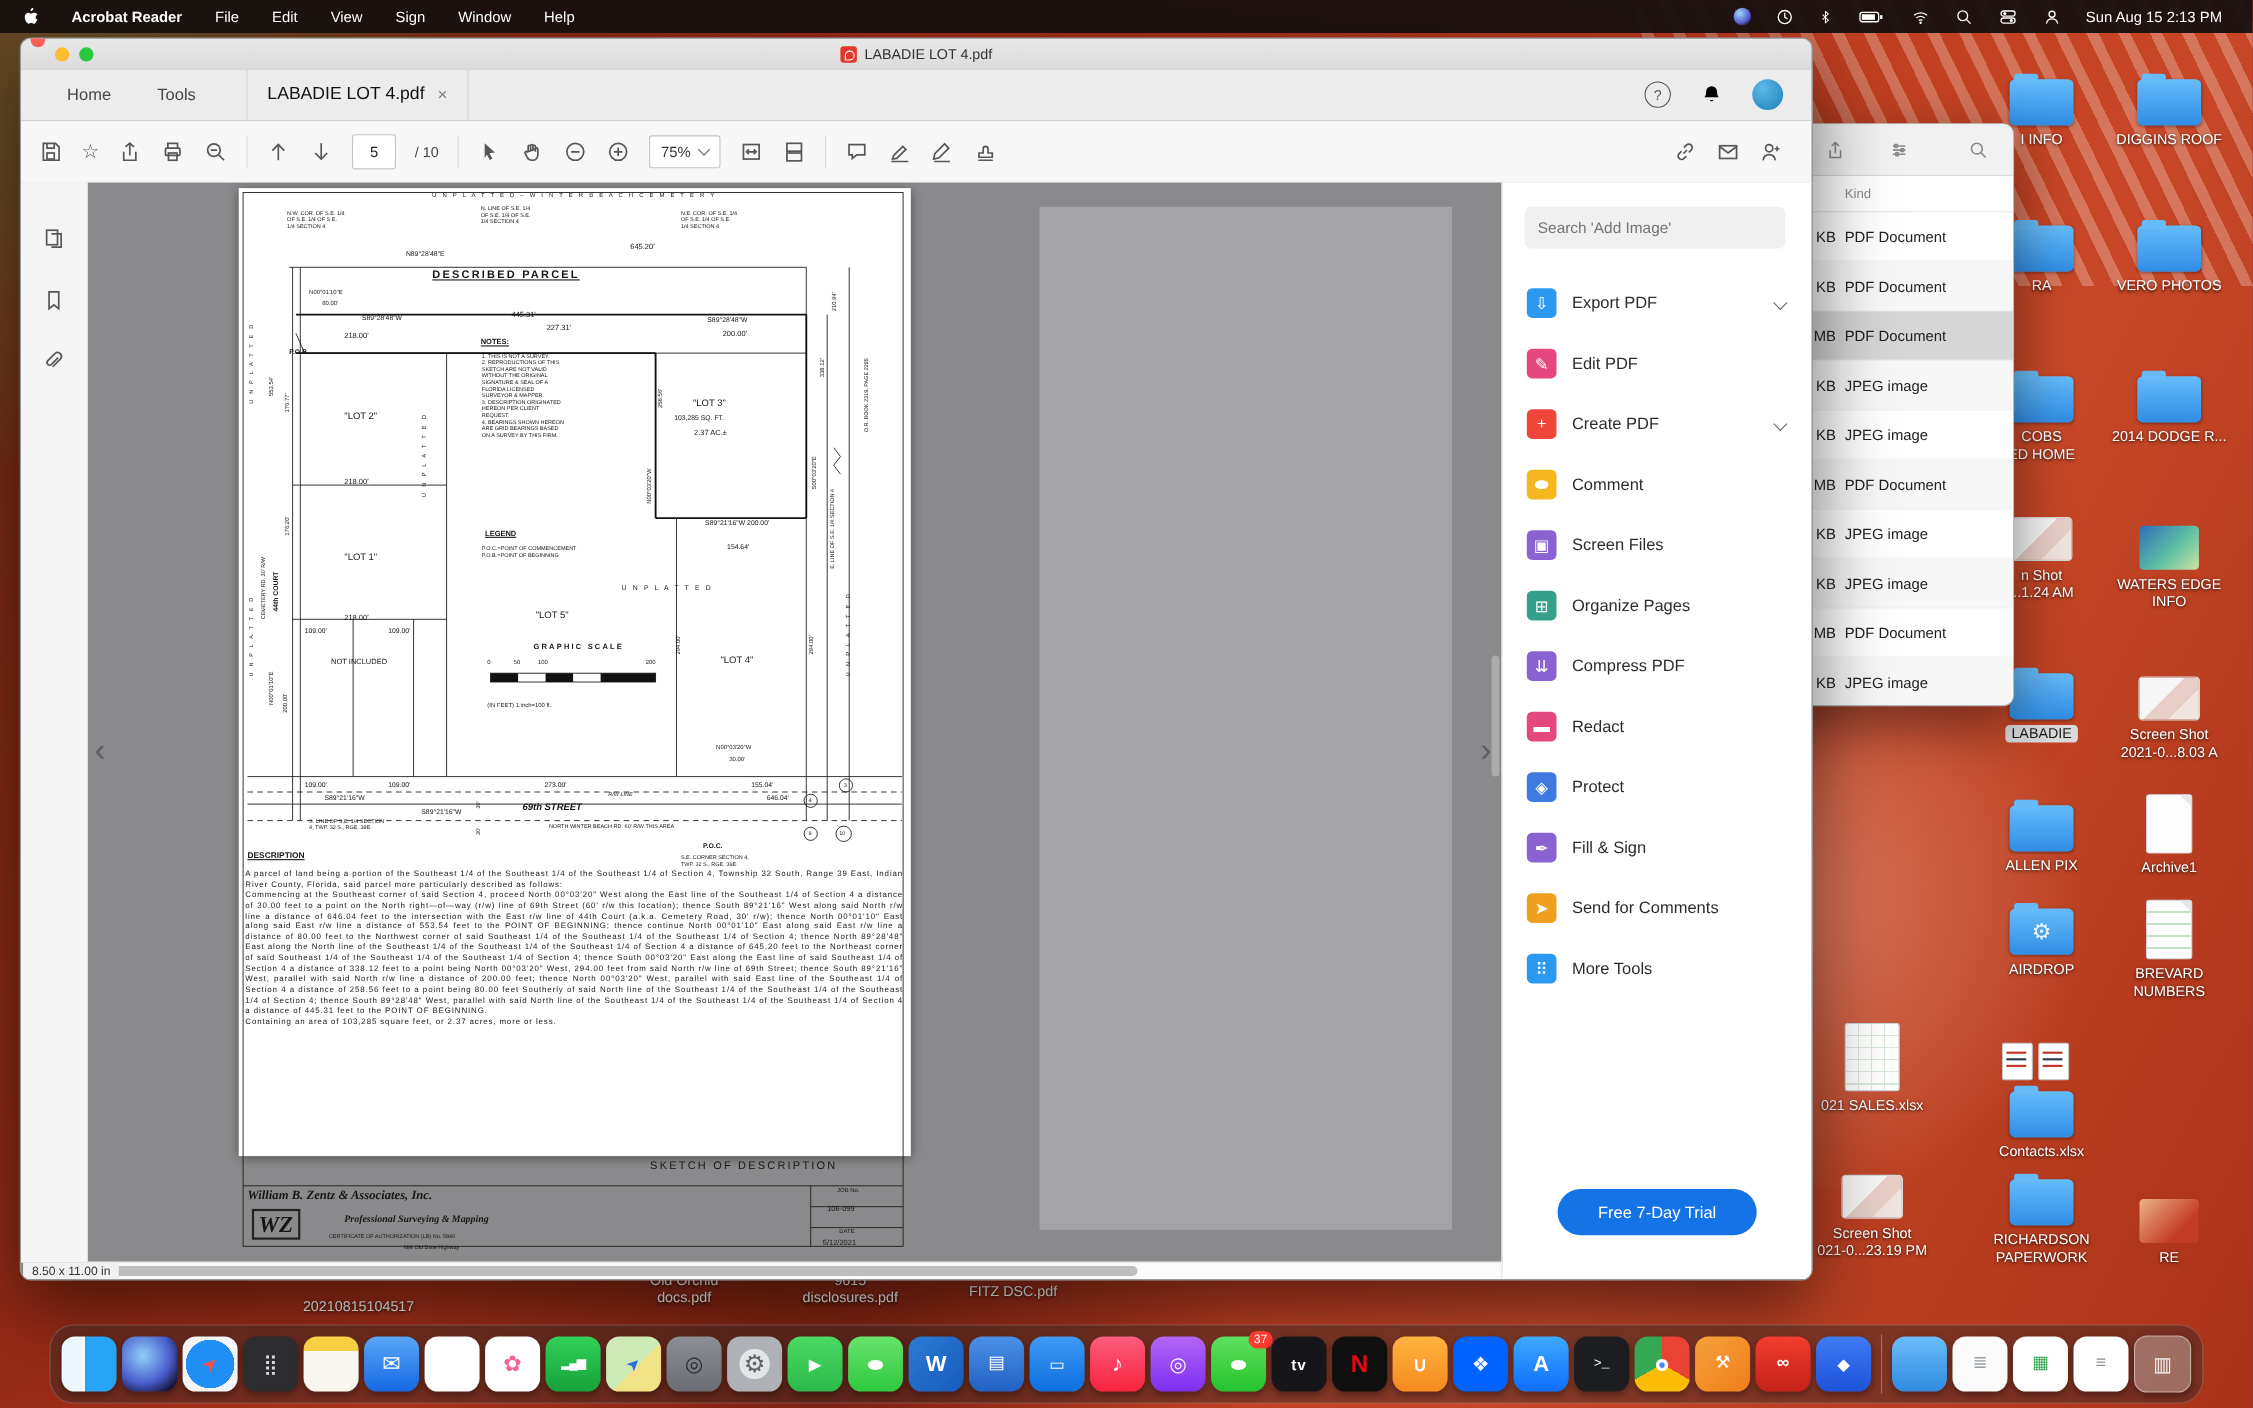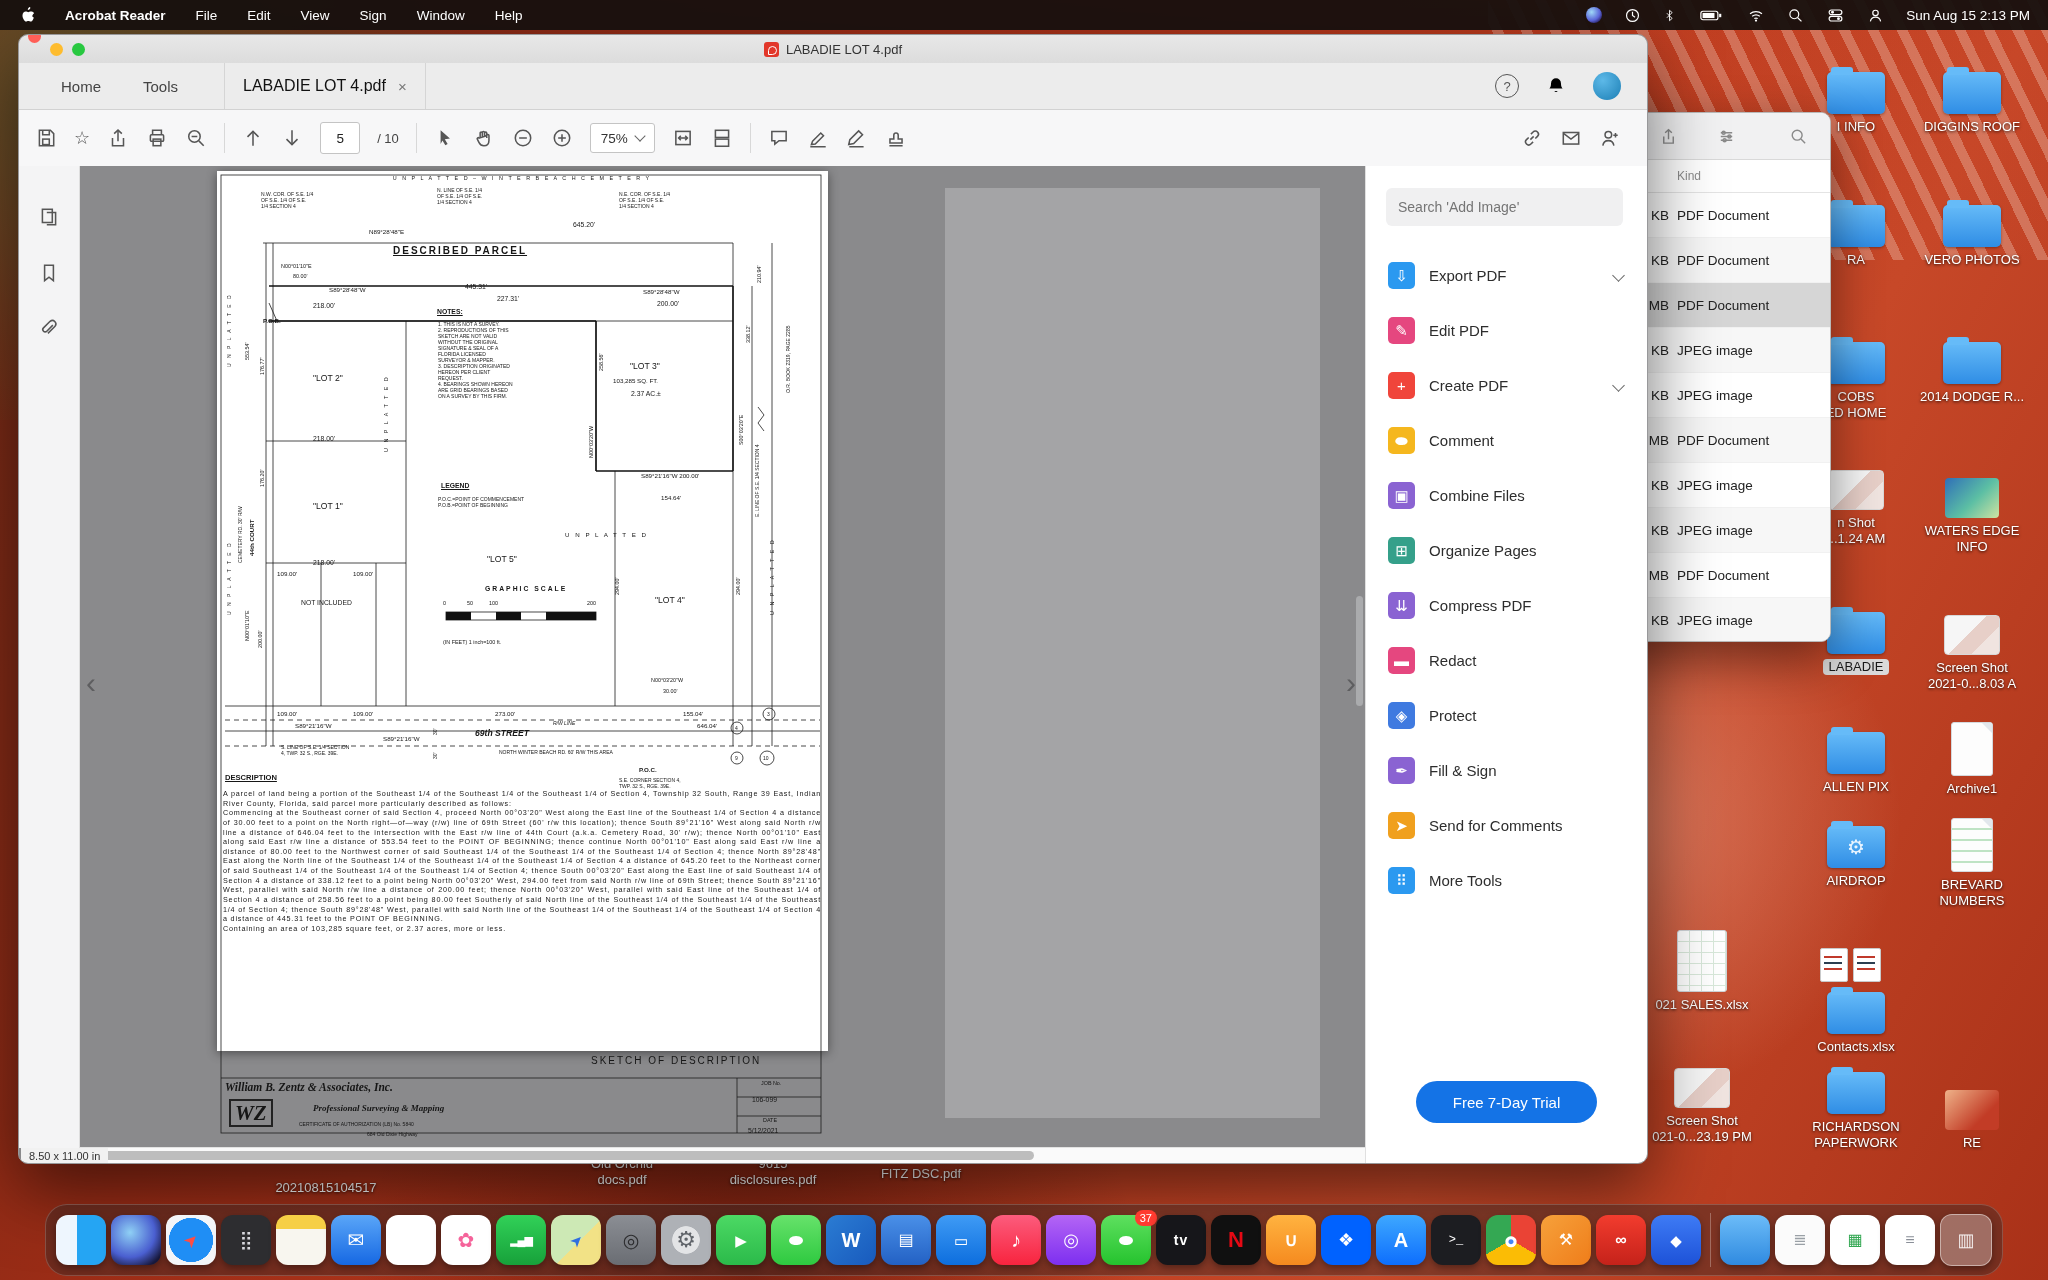--- a/index.html
+++ b/index.html
@@ -15,21 +15,21 @@
   .bg4{position:absolute;right:120px;top:560px;width:620px;height:520px;
     background:radial-gradient(circle,rgba(255,205,185,.38),rgba(255,205,185,0) 70%)}
   .bg5{position:absolute;left:300px;bottom:0;width:900px;height:260px;
     background:radial-gradient(circle at 50% 100%,rgba(60,10,5,.5),rgba(60,10,5,0) 75%)}
   
   #menubar{position:absolute;left:0;top:0;width:2048px;height:30px;z-index:9;
     background:rgba(22,16,14,.95);color:#fff;display:flex;align-items:center;font-size:13.5px}
   .mb-left{display:flex;align-items:center;gap:30px;padding-left:20px}
   .mb-app{font-weight:700}
   .mb-item{cursor:default}
-  .mb-right{margin-left:auto;display:flex;align-items:center;gap:22px;padding-right:18px}
+  .mb-right{margin-left:auto;display:flex;align-items:center;gap:22px;padding-right:28px}
   .mb-right svg{display:block}
   .mico{stroke:#fff;stroke-width:1.4;fill:none}
   .siri-orb{width:16px;height:16px;border-radius:50%;
     background:radial-gradient(circle at 35% 32%,#9fd8f7,#5a64d8 55%,#20144a 85%)}
   .mb-clock{font-size:13.5px}
   
   .dicon{position:absolute;width:120px;display:flex;flex-direction:column;align-items:center;gap:5px;z-index:1}
   .dlabel{font-size:13px;line-height:1.22;color:#fff;text-align:center;white-space:pre-line;
     text-shadow:0 1px 3px rgba(0,0,0,.85)}
   .sel-label{background:#dadada;color:#1a1a1a;text-shadow:none;border-radius:4px;padding:0 6px}
@@ -654,21 +654,21 @@
       <div class="tool-row">
           <span class="tool-ic" style="background:#f5b71e">
             <i style="font-style:normal">⬬</i>
           </span>
           <span class="tool-label">Comment</span>
         </div>
       <div class="tool-row">
           <span class="tool-ic" style="background:#8a63d2">
             <i style="font-style:normal">▣</i>
           </span>
-          <span class="tool-label">Combine Files</span>
+          <span class="tool-label">Screen Files</span>
         </div>
       <div class="tool-row">
           <span class="tool-ic" style="background:#35a08a">
             <i style="font-style:normal">⊞</i>
           </span>
           <span class="tool-label">Organize Pages</span>
         </div>
       <div class="tool-row">
           <span class="tool-ic" style="background:#8a63d2">
             <i style="font-style:normal">⇊</i>

